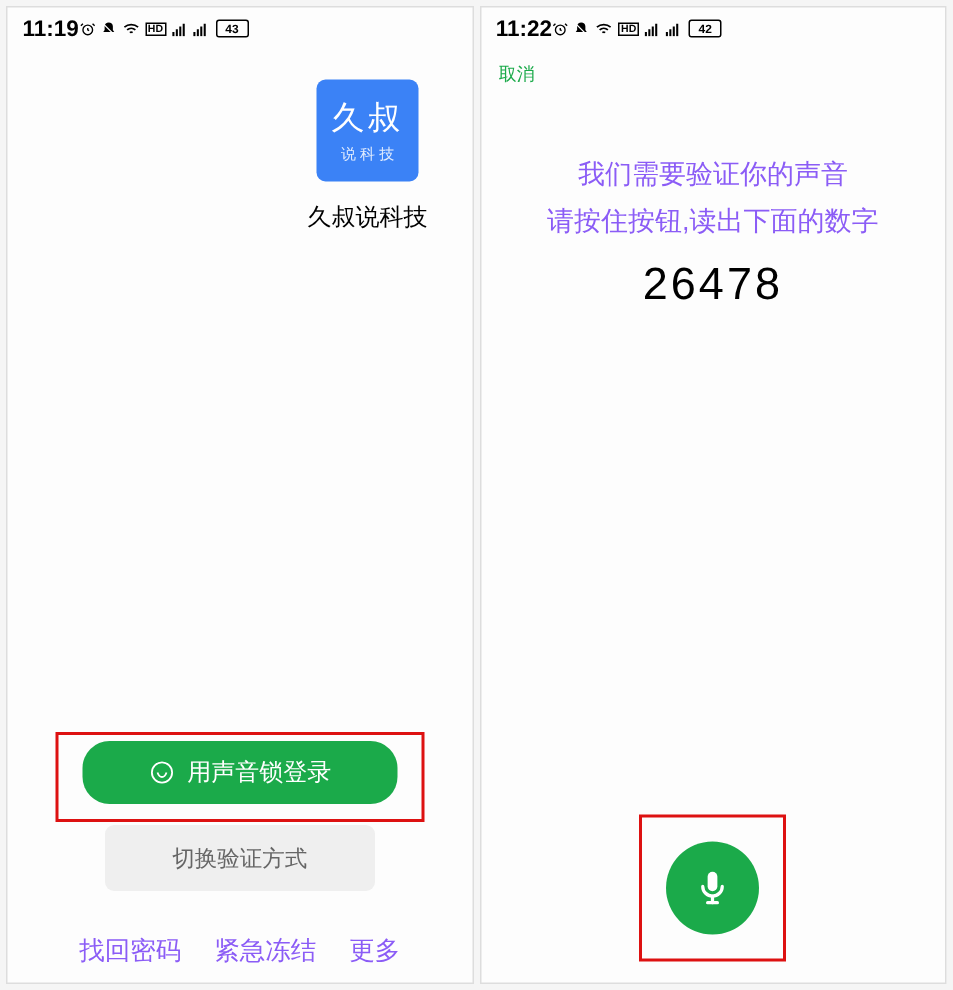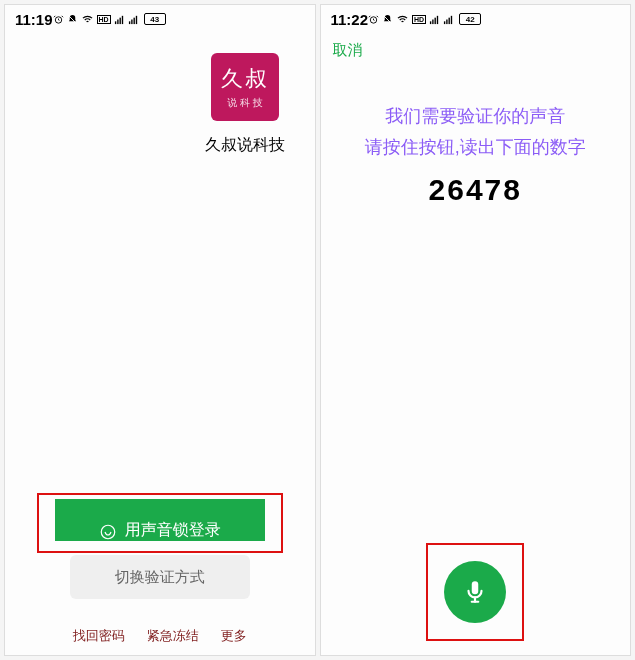--- a/index.html
+++ b/index.html
@@ -43,21 +43,21 @@
       font-size: 8px; font-weight: 700;
       margin-left: 2px;
     }
 
     .phone1-content {
       flex: 1; display: flex; flex-direction: column; align-items: center;
       padding-top: 48px;
     }
     .app-icon {
       width: 68px; height: 68px;
-      background: #be185d;
+      background: #3b82f6;
       border-radius: 6px;
       display: flex; flex-direction: column;
       align-items: center; justify-content: center;
       color: #fff;
     }
     .app-icon .big { font-size: 22px; font-weight: 500; letter-spacing: 2px; }
     .app-icon .small { font-size: 10px; opacity: .85; margin-top: 2px; }
     .app-name { margin-top: 14px; font-size: 16px; color: #000; font-family: Liberation Serif, serif; }
 
     .bottom-area {
@@ -66,55 +66,55 @@
     }
     .highlight-box1 {
       position: absolute; left: 32px; right: 32px; top: -6px;
       height: 60px;
       border: 2px solid #d11;
       pointer-events: none;
     }
     .login-btn {
       width: 210px; height: 42px;
       background: #1baa4a;
-      border-radius: 0;
+      border-radius: 18px;
       color: #fff; font-size: 16px;
-      display: flex; align-items: flex-end; justify-content: center;
+      display: flex; align-items: center; justify-content: center;
       gap: 8px;
       border: none; cursor: pointer;
     }
     .switch-btn {
       margin-top: 14px;
       width: 180px; height: 44px;
       background: #efefef;
       border-radius: 6px;
       color: #666; font-size: 15px;
       display: flex; align-items: center; justify-content: center;
       border: none; cursor: pointer;
     }
     .footer-links {
       margin-top: 28px;
       display: flex; gap: 22px;
-      font-size: 13px; color: #7f1d1d;
+      font-size: 17px; color: #8b5cf6;
     }
     .footer-links span { cursor: pointer; }
 
     .cancel-link {
       position: absolute; top: 36px; left: 12px;
-      color: #1baa4a; font-size: 15px;
+      color: #1baa4a; font-size: 12px;
       cursor: pointer;
     }
     .verify-text {
       position: absolute; top: 96px; left: 0; right: 0;
       text-align: center; font-size: 18px; color: #8b5cf6;
       line-height: 1.7;
     }
     .verify-number {
       position: absolute; top: 168px; left: 0; right: 0;
-      text-align: center; font-size: 30px; font-weight: 700; color: #000;
+      text-align: center; font-size: 30px; font-weight: 400; color: #000;
       letter-spacing: 2px;
     }
     .mic-container {
       position: absolute; bottom: 20px; left: 50%; transform: translateX(-50%);
       width: 86px; height: 86px;
     }
     .highlight-box2 {
       position: absolute; inset: -6px;
       border: 2px solid #d11;
       pointer-events: none;

